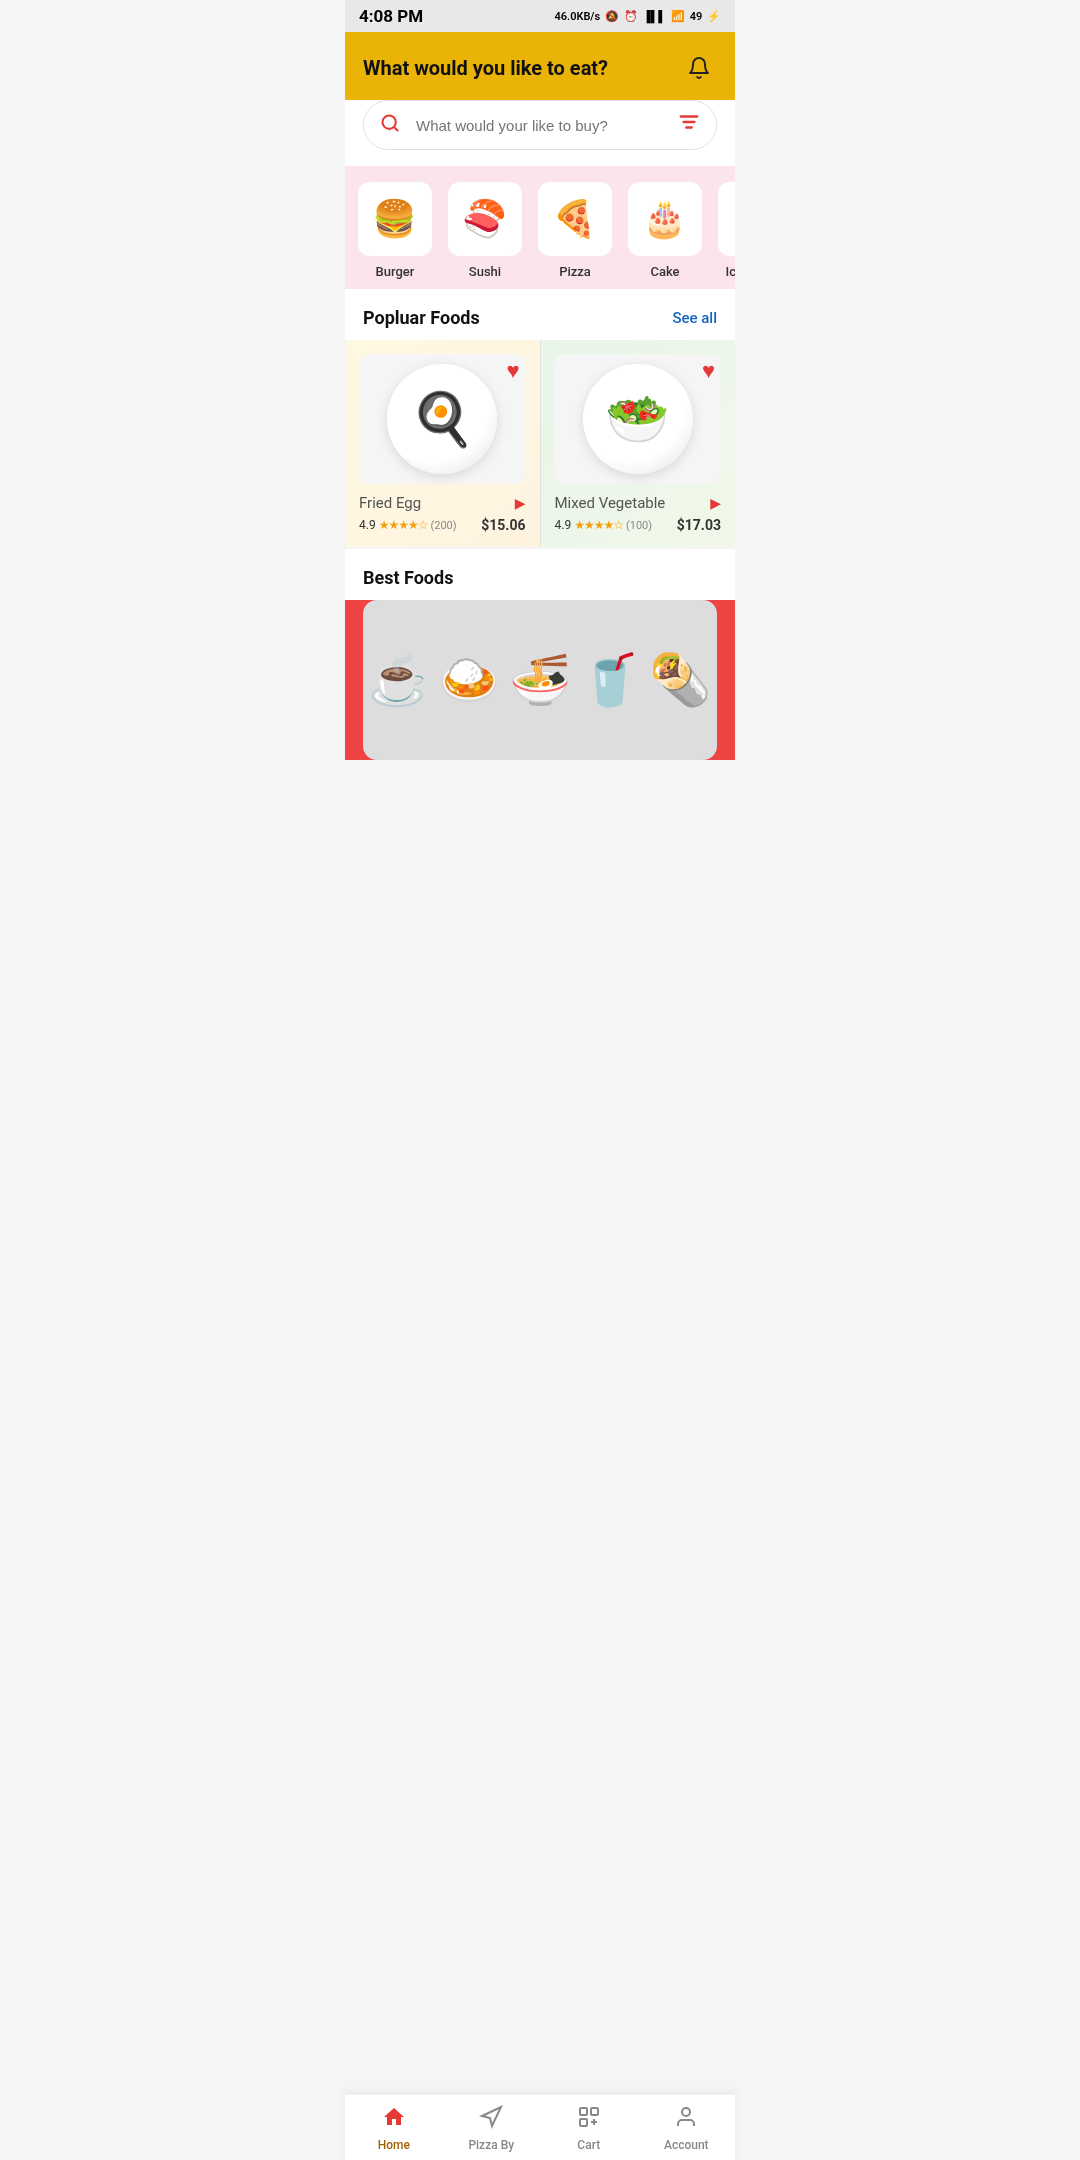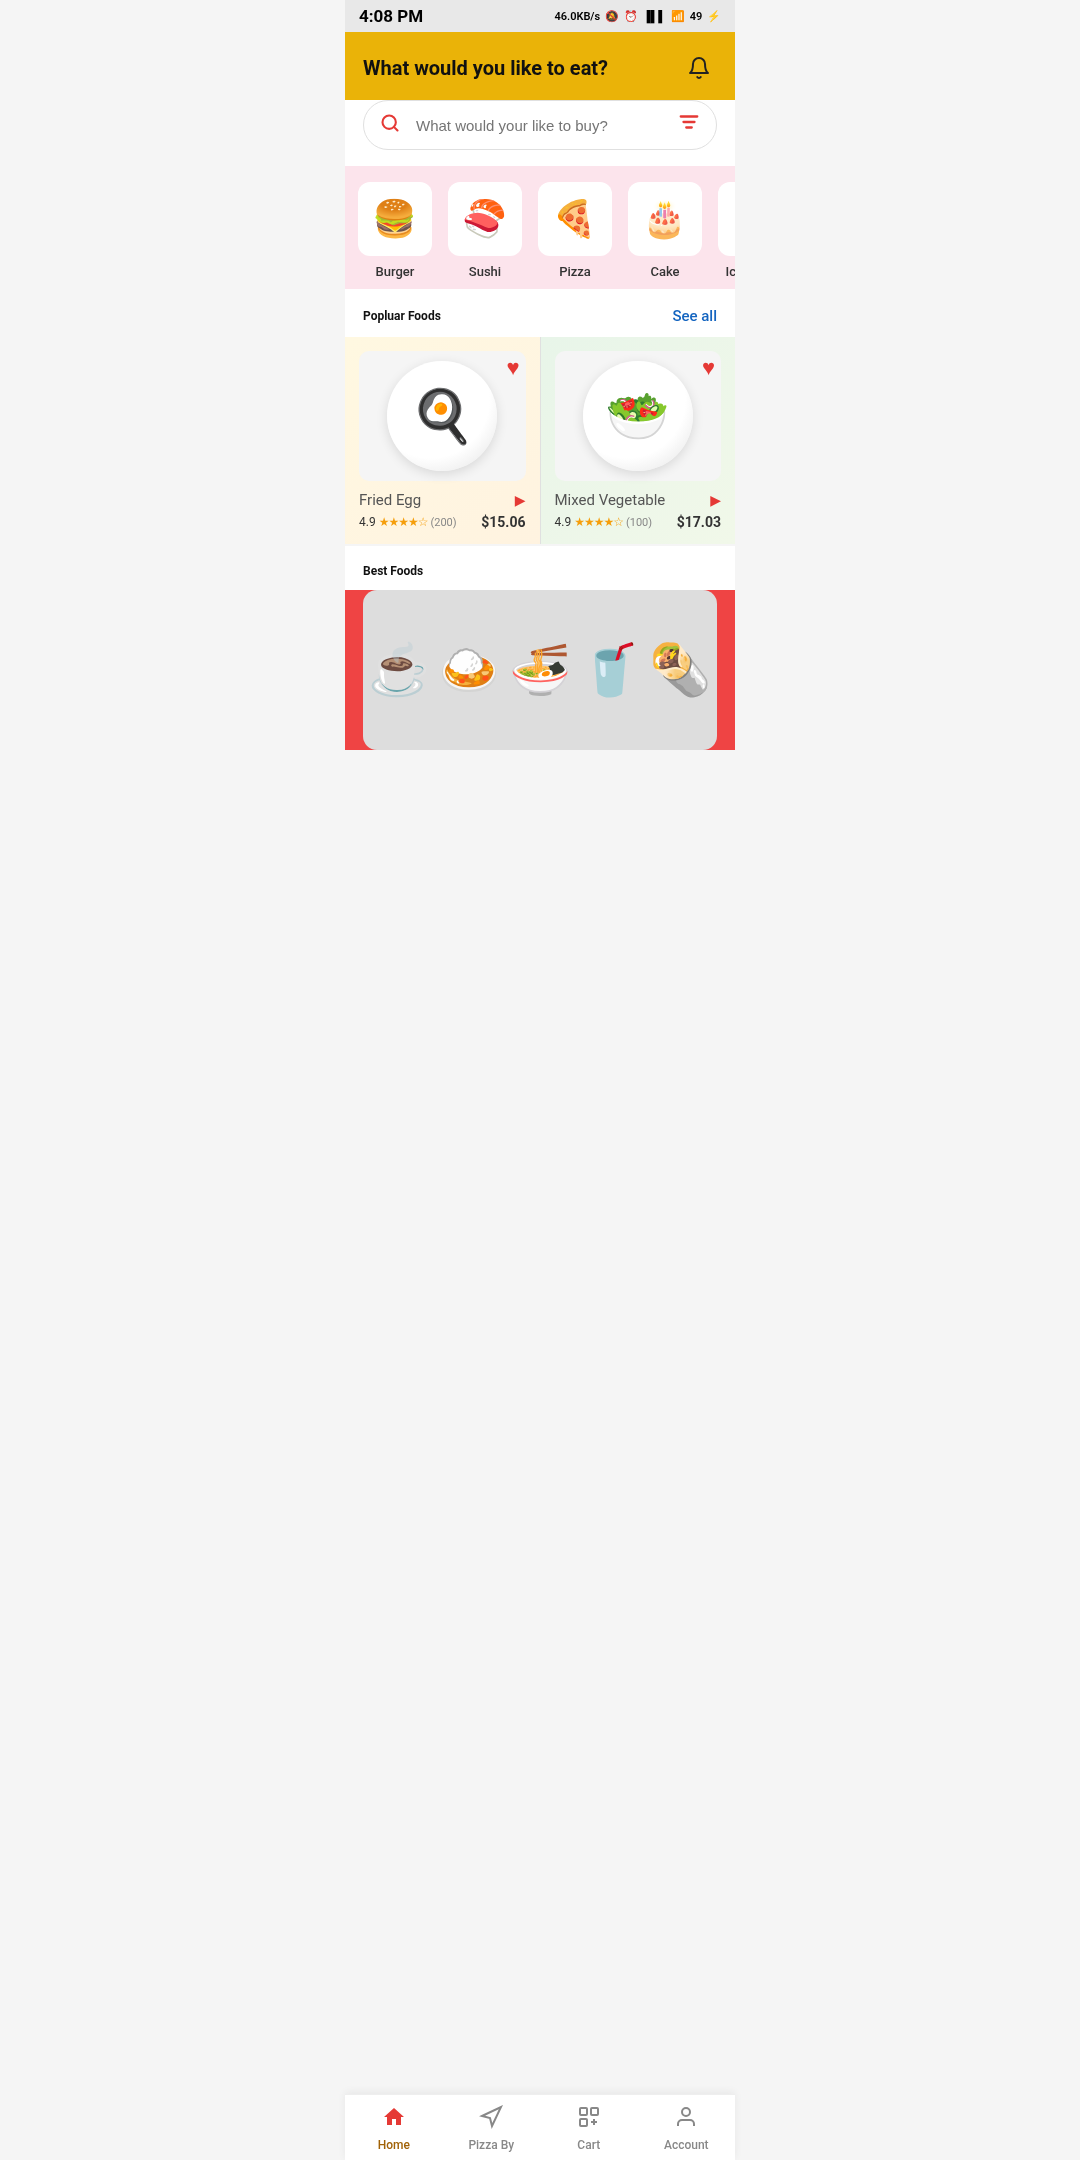--- a/index.html
+++ b/index.html
@@ -126,21 +126,21 @@
 
     
     .section-header {
       display: flex;
       justify-content: space-between;
       align-items: center;
       padding: 18px 18px 12px;
       background: #fff;
     }
     .section-title {
-      font-size: 12px;
+      font-size: 18px;
       font-weight: 700;
       color: #111;
     }
     .see-all {
       font-size: 15px;
       color: #1565c0;
       font-weight: 500;
       cursor: pointer;
     }
 

